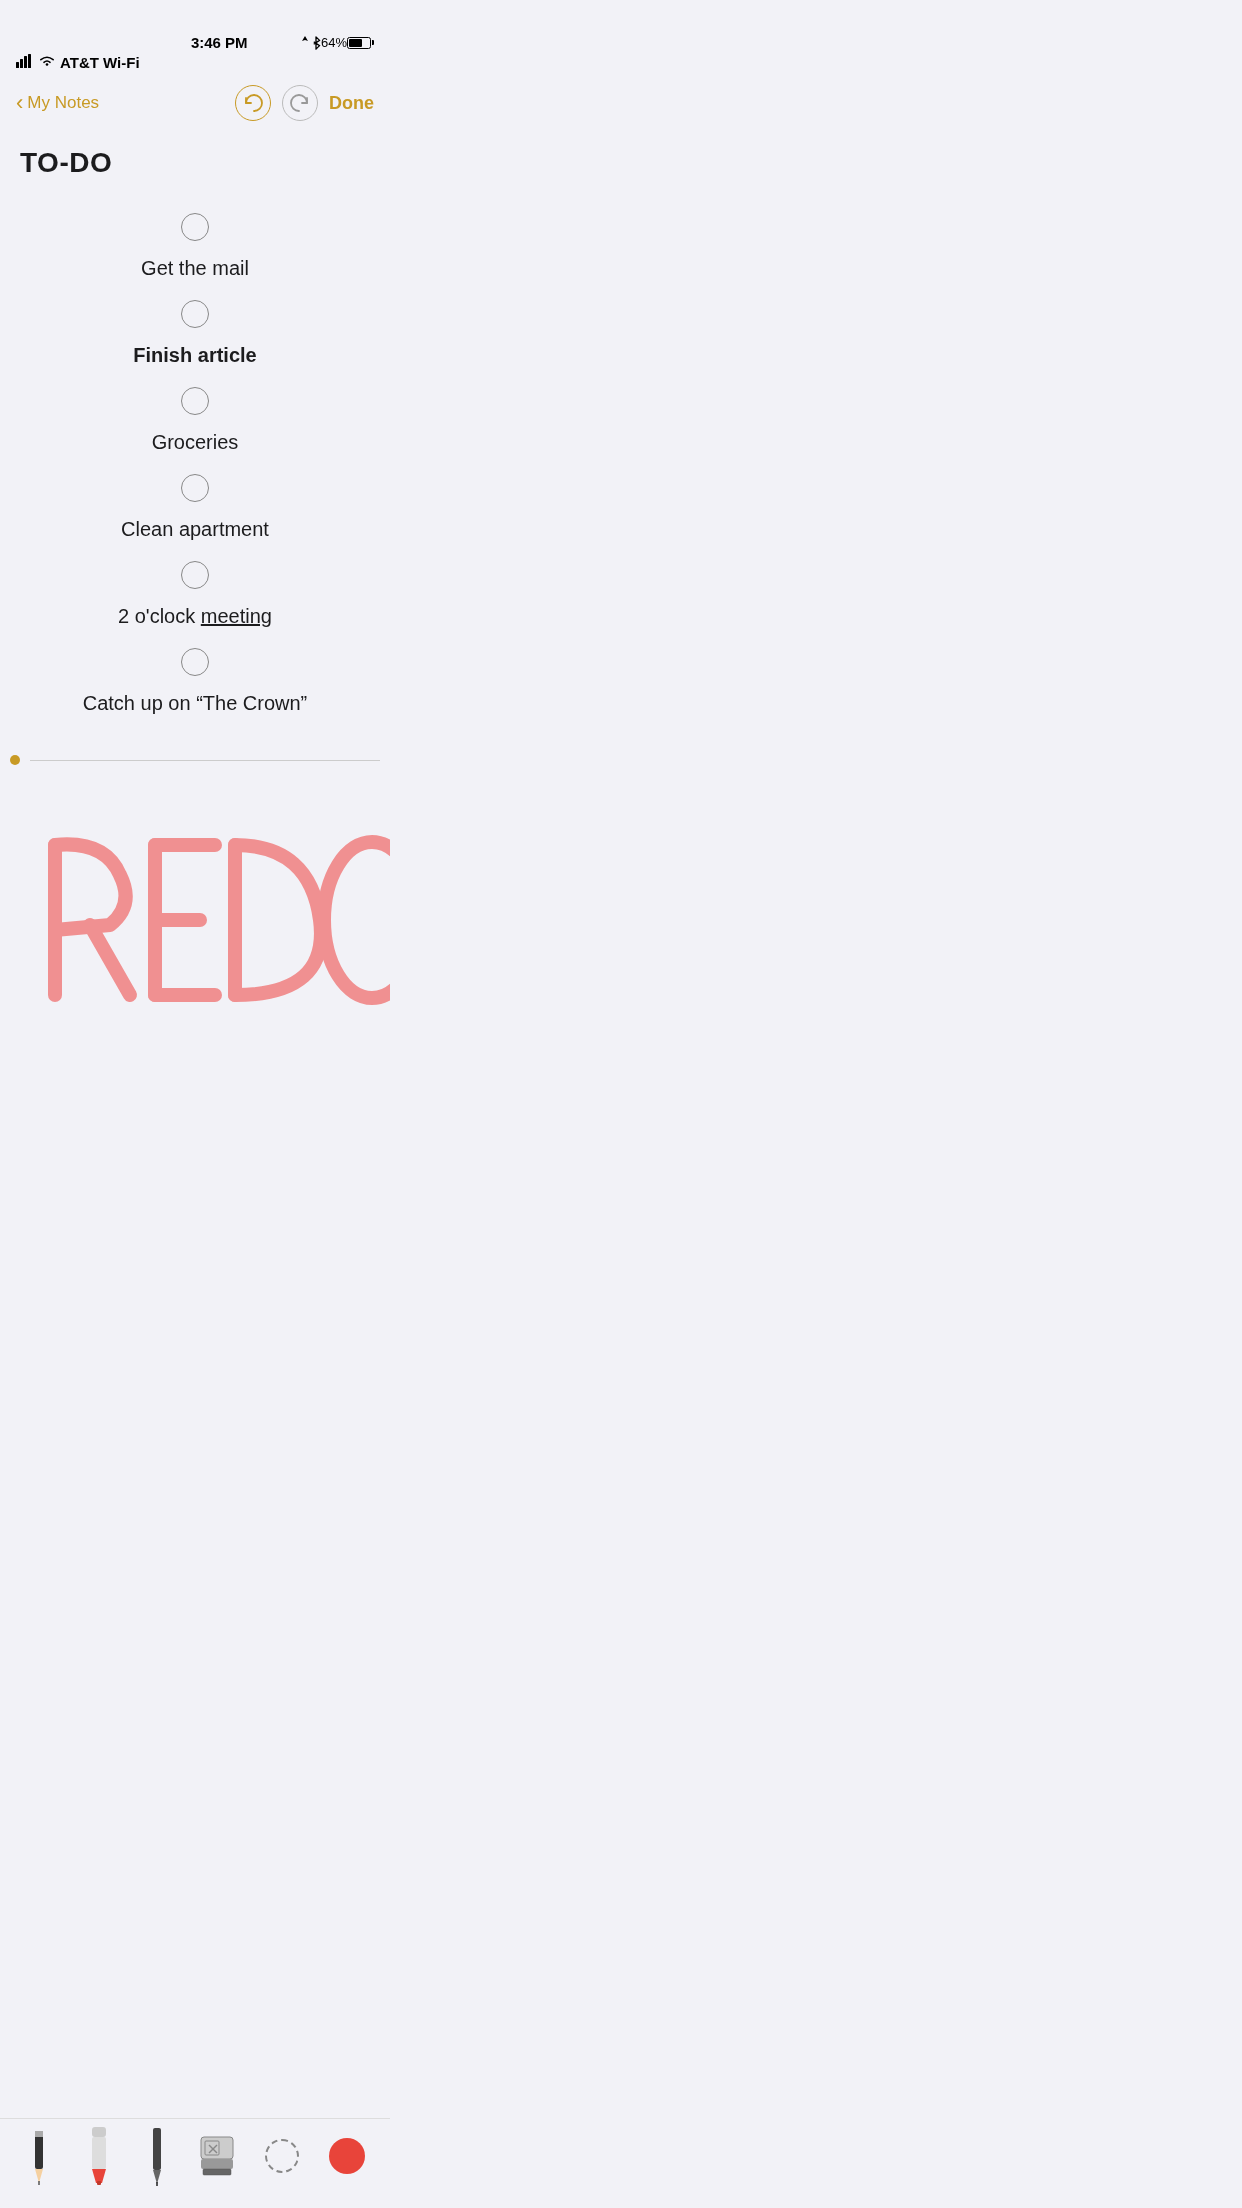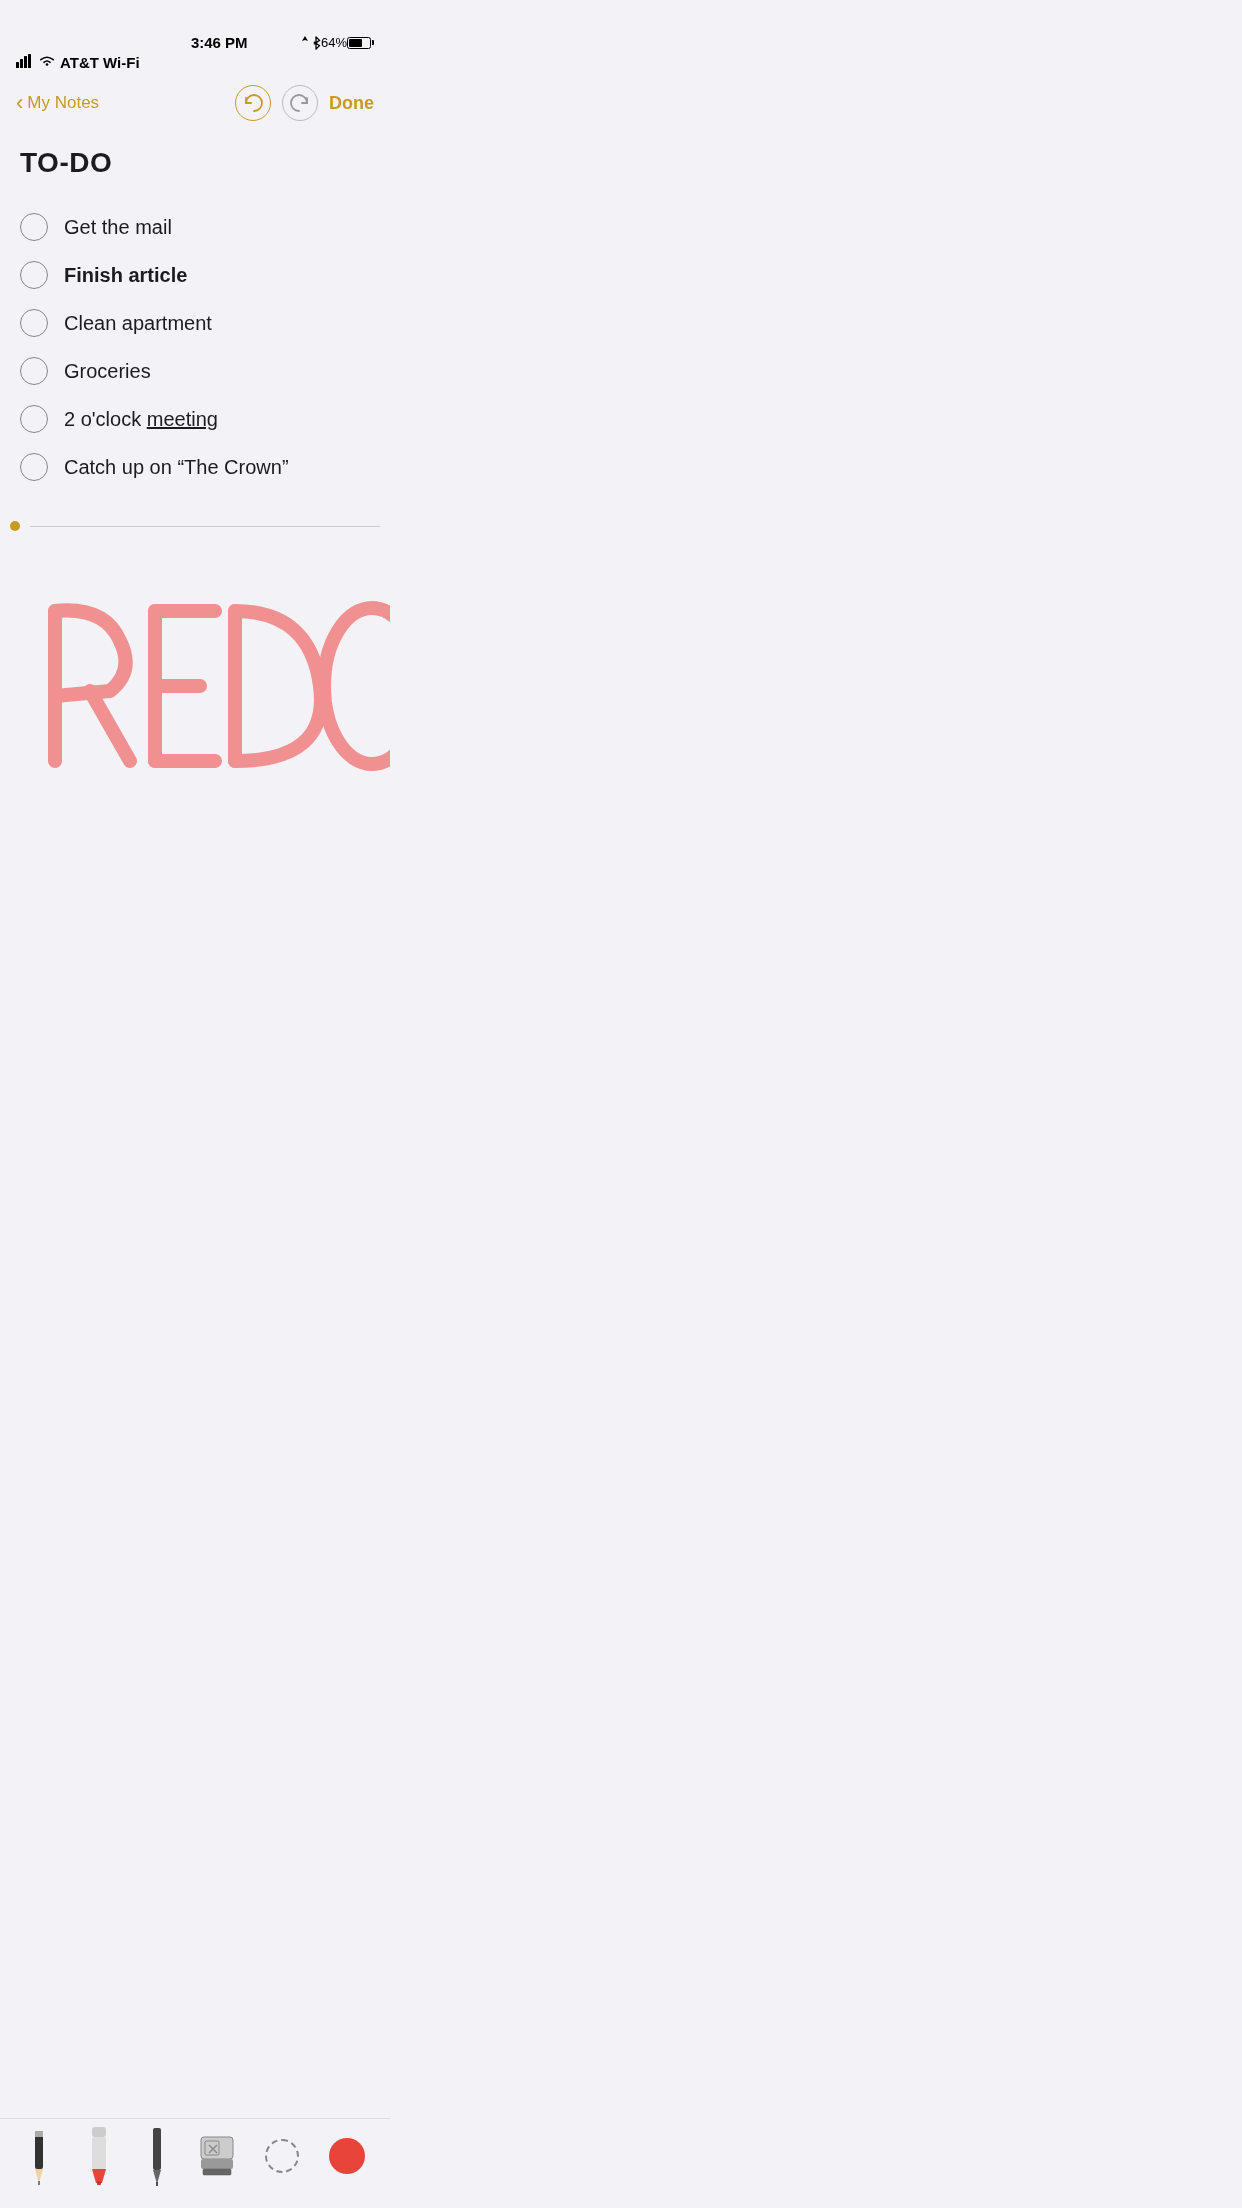--- a/index.html
+++ b/index.html
@@ -139,20 +139,21 @@
       list-style: none;
       display: flex;
       flex-direction: column;
       gap: 0;
     }
     .todo-item {
       display: flex;
       align-items: center;
       gap: 16px;
       padding: 10px 0;
+      flex-direction: column;
     }
     .todo-checkbox {
       width: 28px;
       height: 28px;
       border-radius: 50%;
       border: 1.5px solid #888;
       flex-shrink: 0;
       background: transparent;
       cursor: pointer;
       display: flex;
@@ -331,26 +332,26 @@
       <span class="todo-text">Get the mail</span>
     </li>
 
     <li class="todo-item">
       <div class="todo-checkbox"></div>
       <span class="todo-text bold">Finish article</span>
     </li>
 
     <li class="todo-item">
       <div class="todo-checkbox"></div>
+      <span class="todo-text">Groceries</span>
+    </li>
+
+    <li class="todo-item">
+      <div class="todo-checkbox"></div>
       <span class="todo-text">Clean apartment</span>
-    </li>
-
-    <li class="todo-item">
-      <div class="todo-checkbox"></div>
-      <span class="todo-text">Groceries</span>
     </li>
 
     <li class="todo-item">
       <div class="todo-checkbox"></div>
       <span class="todo-text">2 o'clock <span class="underline">meeting</span></span>
     </li>
 
     <li class="todo-item">
       <div class="todo-checkbox"></div>
       <span class="todo-text">Catch up on “The Crown”</span>

